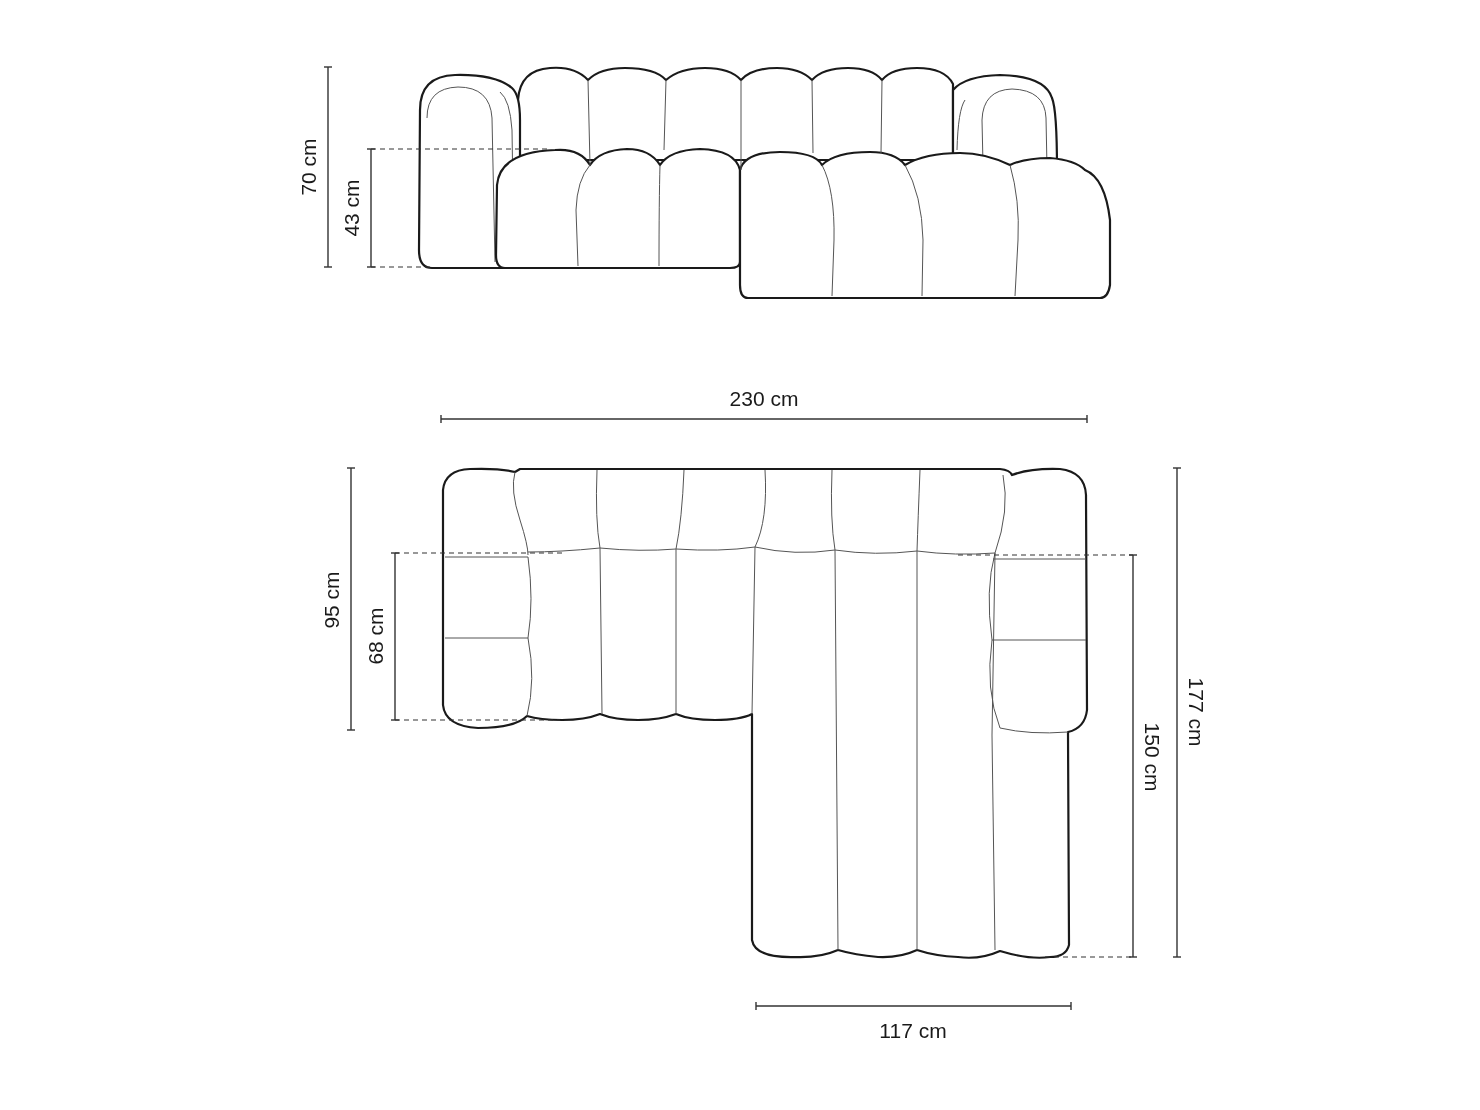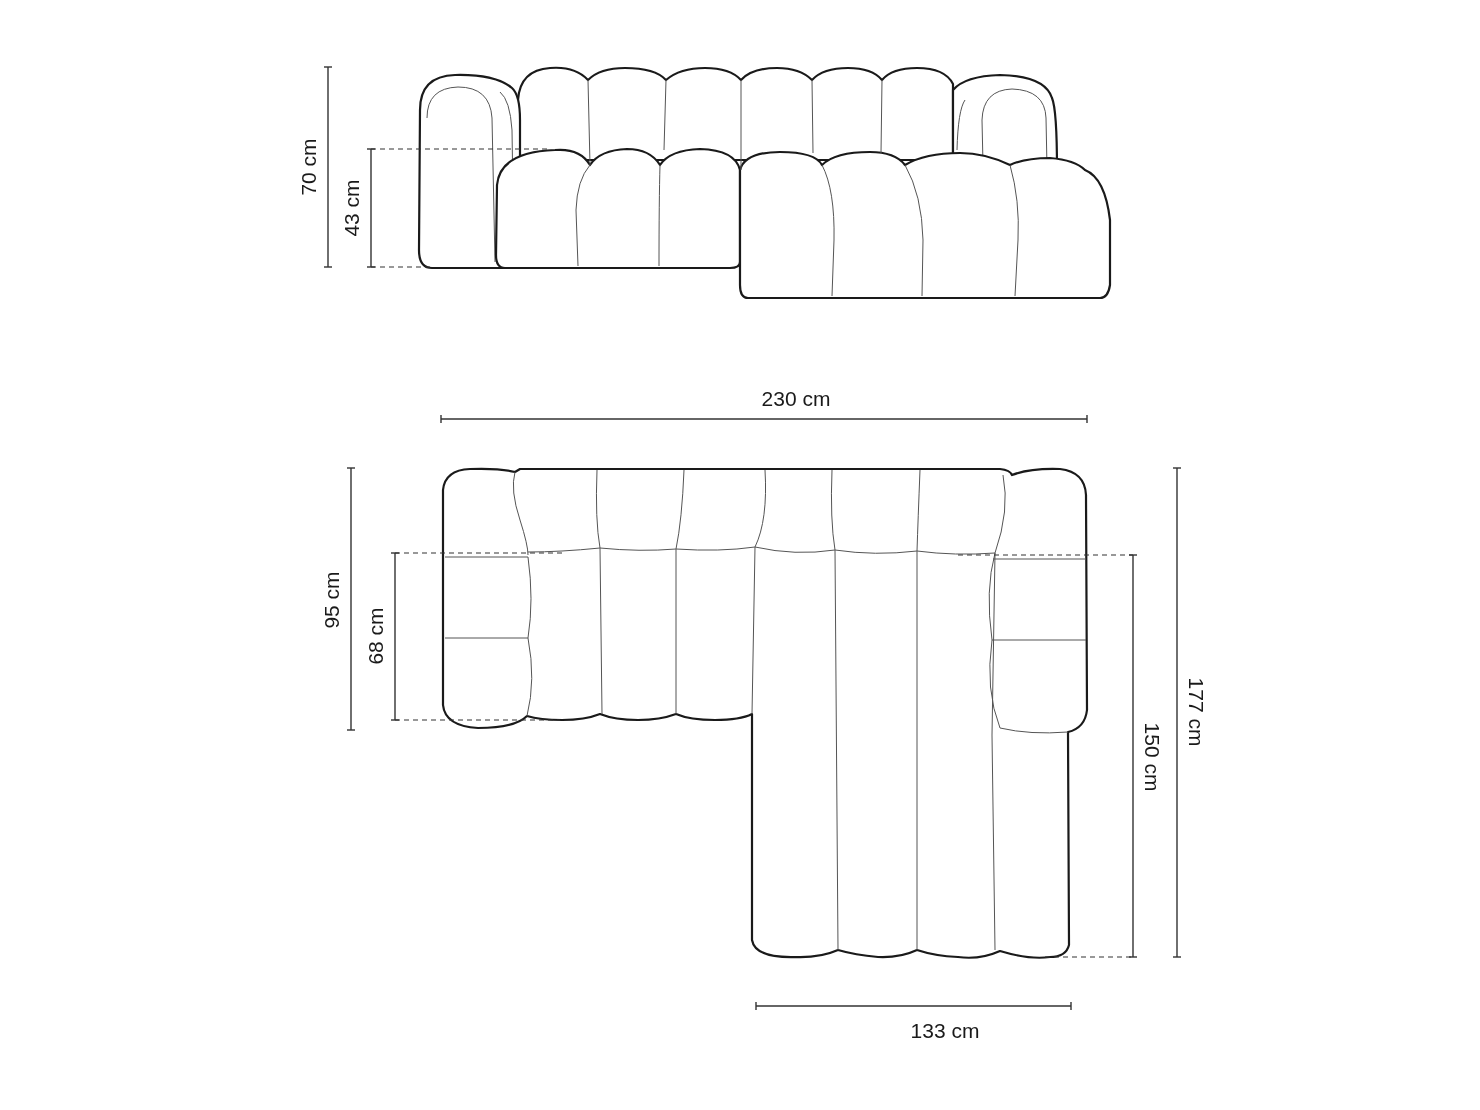--- a/index.html
+++ b/index.html
@@ -6,21 +6,21 @@
   body { width: 1480px; height: 1110px; position: relative; overflow: hidden;
          font-family: "Liberation Sans", "DejaVu Sans", sans-serif; }
   svg { position: absolute; left: 0; top: 0; }
   .outline { fill: #ffffff; stroke: #1a1a1a; stroke-width: 2.2; stroke-linejoin: round; stroke-linecap: round; }
   .seam { fill: none; stroke: #555555; stroke-width: 1; }
   .dim { stroke: #333333; stroke-width: 1.4; fill: none; }
   .dash { stroke: #333333; stroke-width: 1.2; stroke-dasharray: 5 4; fill: none; }
   .lbl { position: absolute; font-size: 21px; color: #1a1a1a; white-space: nowrap; line-height: 1; }
   .rot-ccw { transform: translate(-50%, -50%) rotate(-90deg); }
   .rot-cw { transform: translate(-50%, -50%) rotate(90deg); }
-  .hz { transform: translate(-50%, -50%); margin-left: 32px; }
+  .hz { transform: translate(-50%, -50%); }
 </style>
 </head>
 <body>
 
 <svg width="1480" height="1110" viewBox="0 0 1480 1110">
 
   <g>
 
     <path class="outline" d="M518,100 Q520,70 550,68 Q575,66 588,80 Q600,68 625,68 Q655,68 666,80 Q680,68 705,68 Q730,68 741,80 Q752,68 777,68 Q800,68 812,80 Q823,68 848,68 Q872,68 882,80 Q892,68 917,68 Q945,68 953,84 L953,160 L518,160 Z"></path>
 
@@ -120,13 +120,13 @@
 <div class="lbl rot-ccw" style="left:351px; top:208px;">43 cm</div>
 
 <div class="lbl hz" style="left:764px; top:398px;">230 cm</div>
 
 <div class="lbl rot-ccw" style="left:331px; top:600px;">95 cm</div>
 <div class="lbl rot-ccw" style="left:375px; top:636px;">68 cm</div>
 
 <div class="lbl rot-cw" style="left:1196px; top:712px;">177 cm</div>
 <div class="lbl rot-cw" style="left:1152px; top:757px;">150 cm</div>
 
-<div class="lbl hz" style="left:913px; top:1030px;">133 cm</div>
+<div class="lbl hz" style="left:913px; top:1030px;">117 cm</div>
 
 </body></html>

